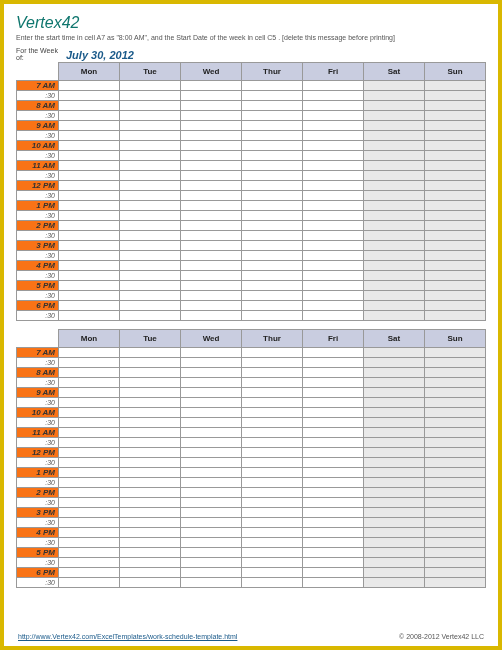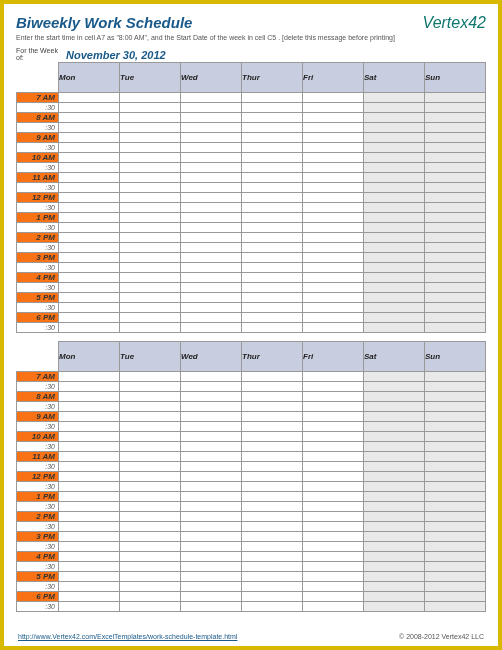--- a/index.html
+++ b/index.html
@@ -49,23 +49,22 @@
   }
   table.schedule th, table.schedule td {
     border: 1px solid #999;
     padding: 0;
     height: 10px;
     font-size: 8px;
   }
   table.schedule th {
     background: #c9cde0;
     font-weight: bold;
-    font-style: italic;
-    text-align: left;
-    height: 30px;
+    text-align: center;
+    height: 18px;
     color: #222;
   }
   col.time-col { width: 42px; }
   table.schedule td.time-cell {
     font-weight: bold;
     font-style: italic;
     text-align: right;
     padding-right: 3px;
     font-size: 8px;
     background: #f97316;
@@ -92,30 +91,29 @@
     left: 14px;
     right: 14px;
   }
   .footer-link { text-decoration: underline; }
   .copyright { color: #555; }
 </style>
 </head>
 <body>
 
 <div class="header">
-  <div class="title">Biweekly Work Schedule</div>
   <div class="logo">Vertex42</div>
 </div>
 <div class="instructions">Enter the start time in cell A7 as "8:00 AM", and the Start Date of the week in cell C5 . [delete this message before printing]</div>
 
 <div id="weeks-container">
     <div class="week-block">
       <div class="week-label-row">
         <div class="for-week">For the Week of:</div>
-        <div class="week-date">November 30, 2012</div>
+        <div class="week-date">July 30, 2012</div>
       </div>
       <table class="schedule">
         <colgroup>
           <col class="time-col">
           <col>
           <col>
           <col>
           <col>
           <col>
           <col>

